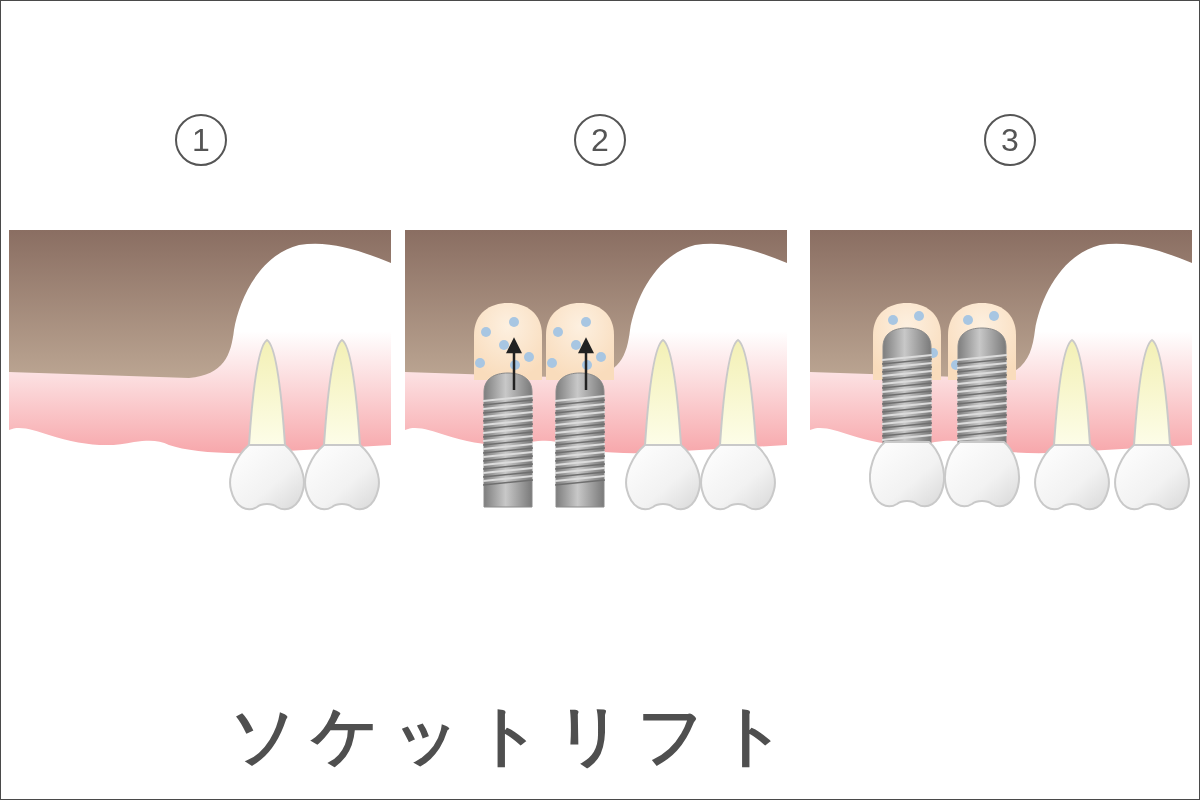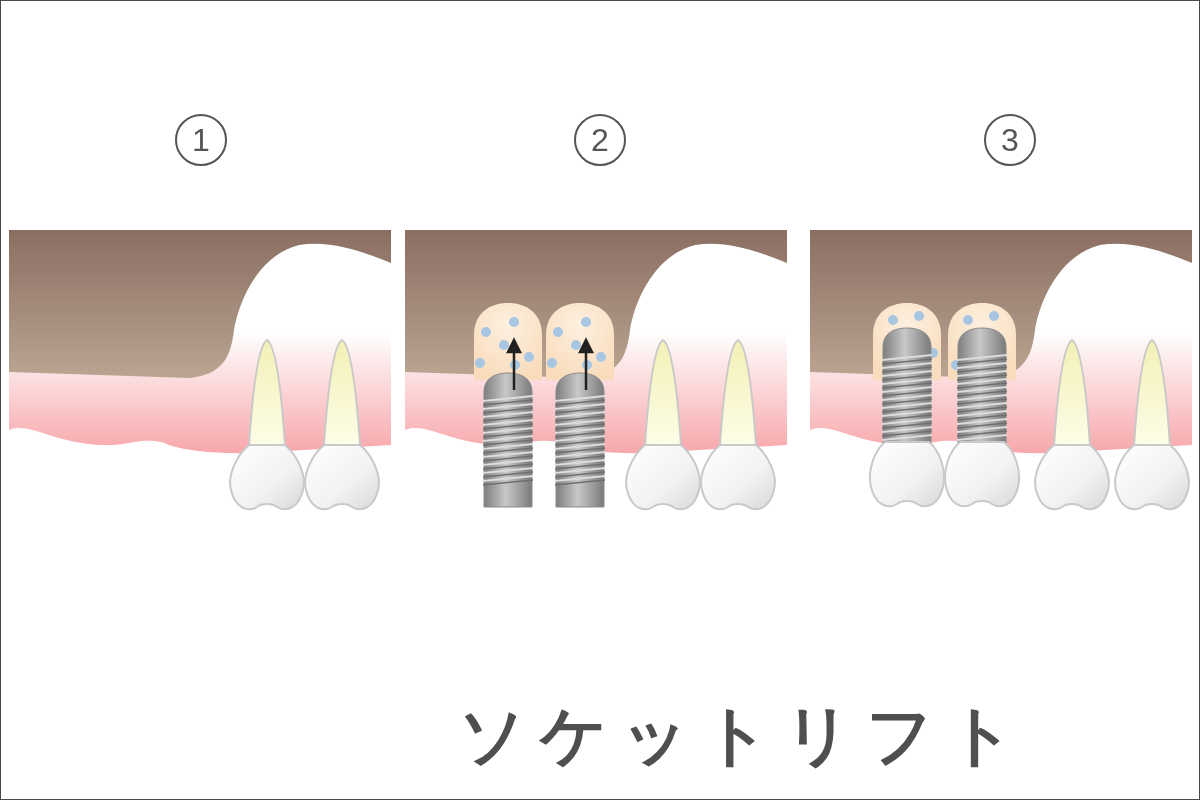--- a/index.html
+++ b/index.html
@@ -2,21 +2,21 @@
 <html><head>
 <meta charset="utf-8">
 <style>
   html, body { margin: 0; padding: 0; background: #ffffff; }
   body { width: 1200px; height: 800px; position: relative; overflow: hidden; font-family: "DejaVu Sans", sans-serif; }
   .frame { position: absolute; left: 0; top: 0; width: 1198px; height: 798px; border: 1px solid #4a4a4a; background: #fff; }
   .step-num { position: absolute; top: 113px; width: 52px; height: 52px; border: 2.5px solid #555; border-radius: 50%; box-sizing: border-box;
               display: flex; align-items: center; justify-content: center; font-size: 32px; color: #555; font-family: "Liberation Sans", sans-serif; font-weight: 300; }
   .panel { position: absolute; top: 229px; width: 382px; height: 290px; }
   .panel svg { display: block; }
-  .title { position: absolute; top: 690px; left: 0; width: 1028px; text-align: right; font-size: 66px; font-weight: bold; color: #4f4f4f;
+  .title { position: absolute; top: 690px; left: 0; width: 1028px; text-align: center; font-size: 66px; font-weight: bold; color: #4f4f4f;
            letter-spacing: 14px; font-family: "DejaVu Sans", sans-serif; }
 </style>
 </head>
 <body>
 
 <div class="frame">
 
   <div class="step-num" style="left:174px;">1</div>
   <div class="step-num" style="left:573px;">2</div>
   <div class="step-num" style="left:983px;">3</div>

